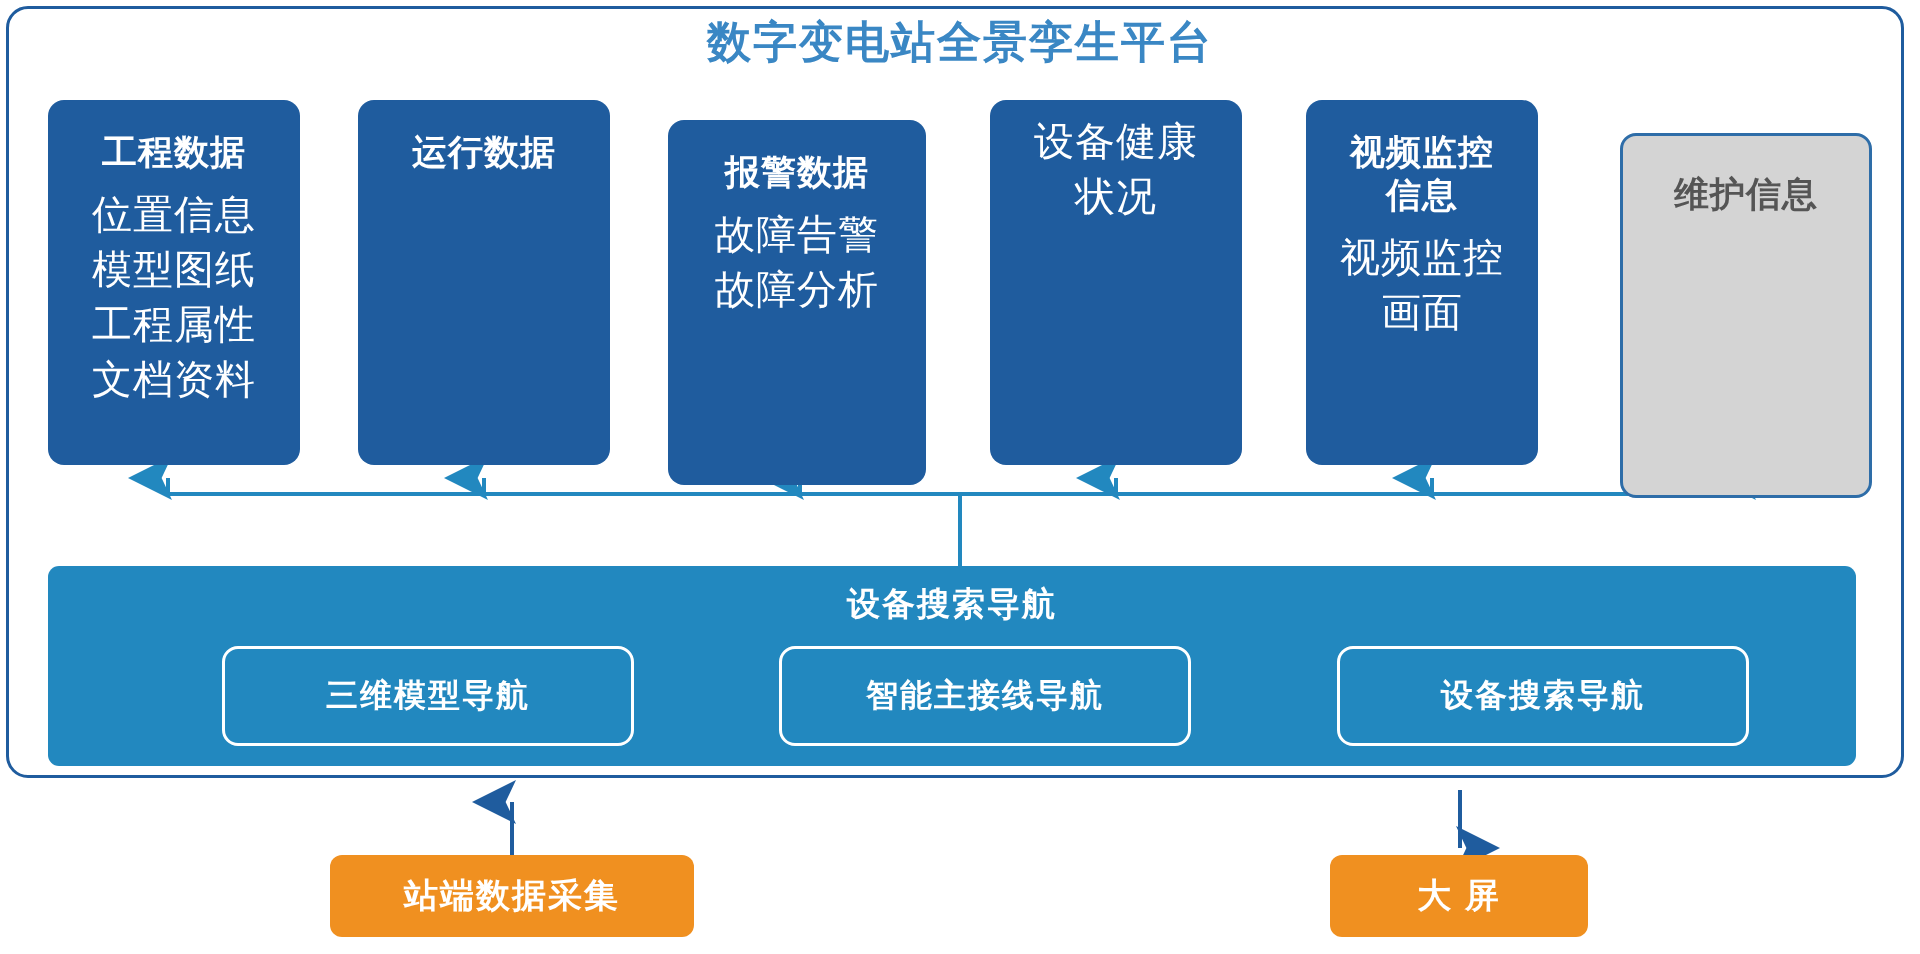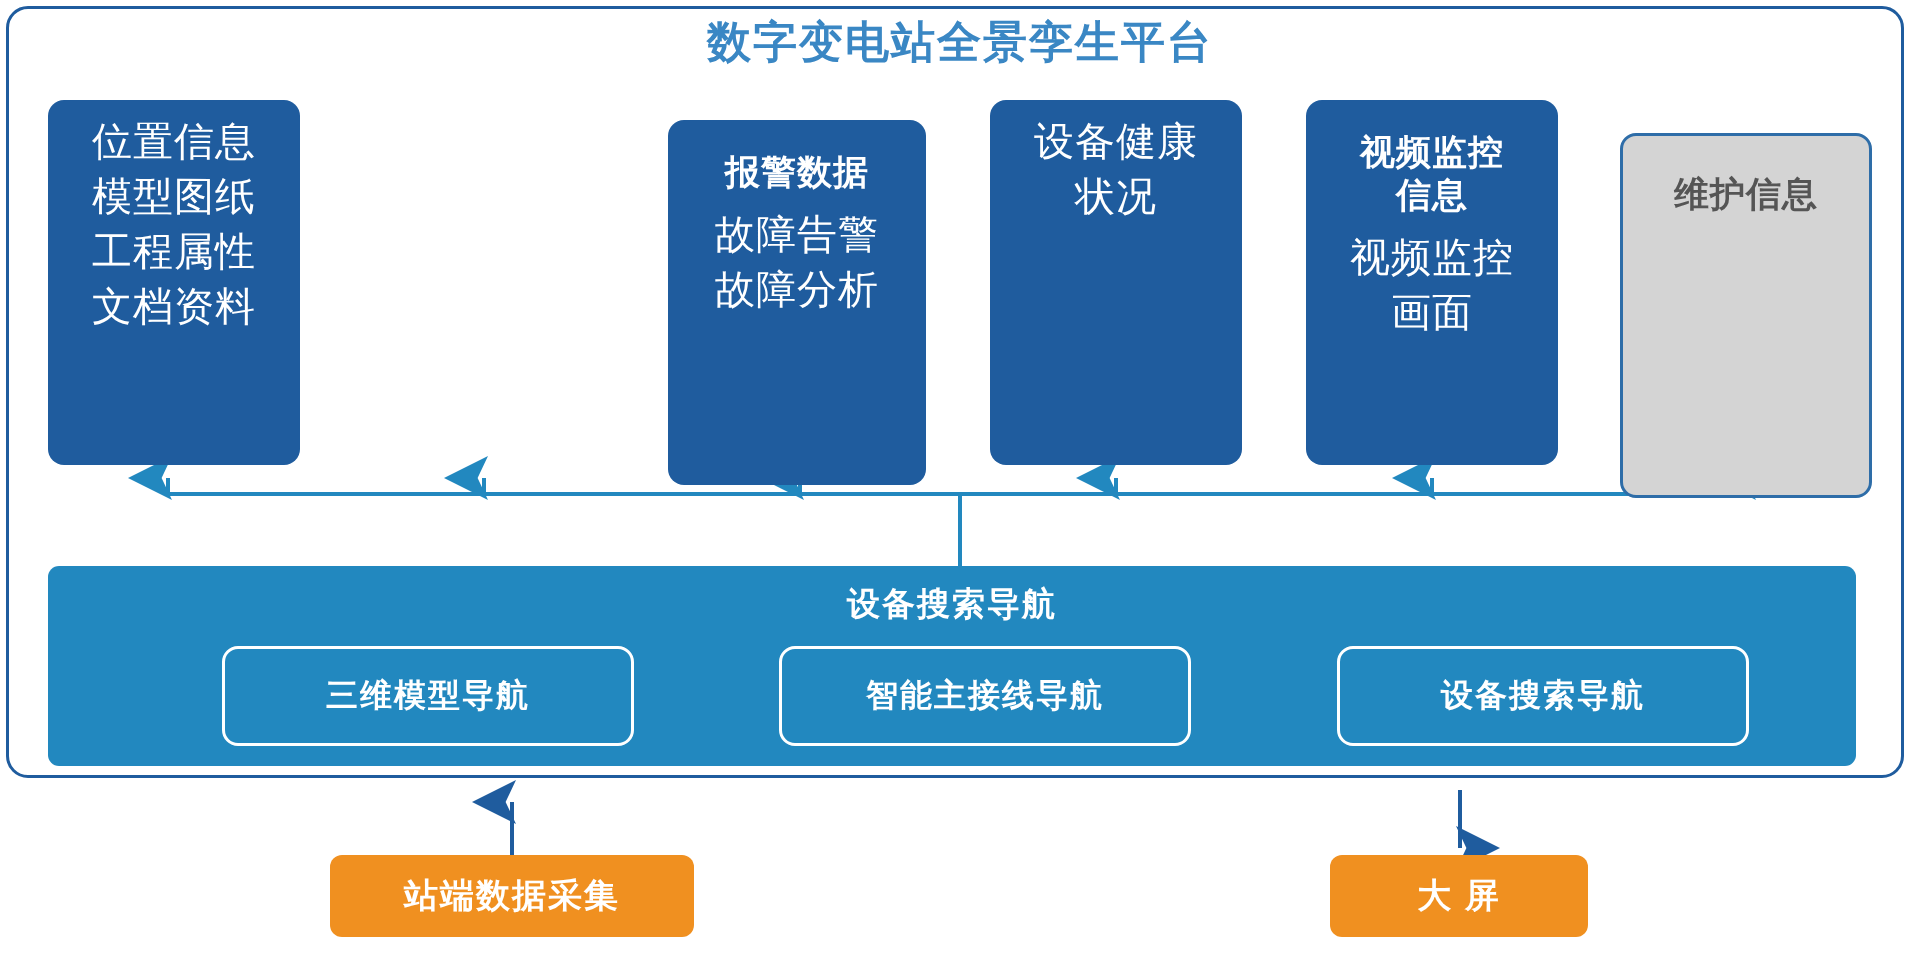--- a/index.html
+++ b/index.html
@@ -182,39 +182,44 @@
     <line x1="1116" y1="494" x2="1116" y2="478" stroke="#2288bf" stroke-width="4" marker-end="url(#arrUp)"></line>
     <line x1="1432" y1="494" x2="1432" y2="478" stroke="#2288bf" stroke-width="4" marker-end="url(#arrUp)"></line>
     <line x1="1752" y1="494" x2="1752" y2="478" stroke="#2288bf" stroke-width="4" marker-end="url(#arrUp)"></line>
 
     <line x1="512" y1="860" x2="512" y2="802" stroke="#1f5c9e" stroke-width="4" marker-end="url(#arrUpDark)"></line>
 
     <line x1="1460" y1="790" x2="1460" y2="848" stroke="#1f5c9e" stroke-width="4" marker-end="url(#arrDownDark)"></line>
   </svg>
 
   <div class="card" style="left:48px; top:100px; width:252px; height:365px;">
+    <div class="card-title">工程数据</div>
     <div class="card-lines">位置信息
 模型图纸
 工程属性
 文档资料</div>
   </div>
 
+  <div class="card" style="left:358px; top:100px; width:252px; height:365px;">
+    <div class="card-title">运行数据</div>
+    <div class="card-lines"></div>
+  </div>
 
   <div class="card" style="left:668px; top:100px; width:258px; height:365px;margin-top:20px;">
     <div class="card-title">报警数据</div>
     <div class="card-lines">故障告警
 故障分析</div>
   </div>
 
   <div class="card" style="left:990px; top:100px; width:252px; height:365px;">
     <div class="card-lines">设备健康
 状况</div>
   </div>
 
-  <div class="card" style="left:1306px; top:100px; width:252px; height:365px;">
+  <div class="card" style="left:1306px; top:100px; width:232px; height:365px;">
     <div class="card-title">视频监控
 信息</div>
     <div class="card-lines">视频监控
 画面</div>
   </div>
 
   <div class="card gray" style="left:1620px; top:100px; width:252px; height:365px;">
     <div class="card-title">维护信息</div>
     <div class="card-lines"></div>
   </div>

